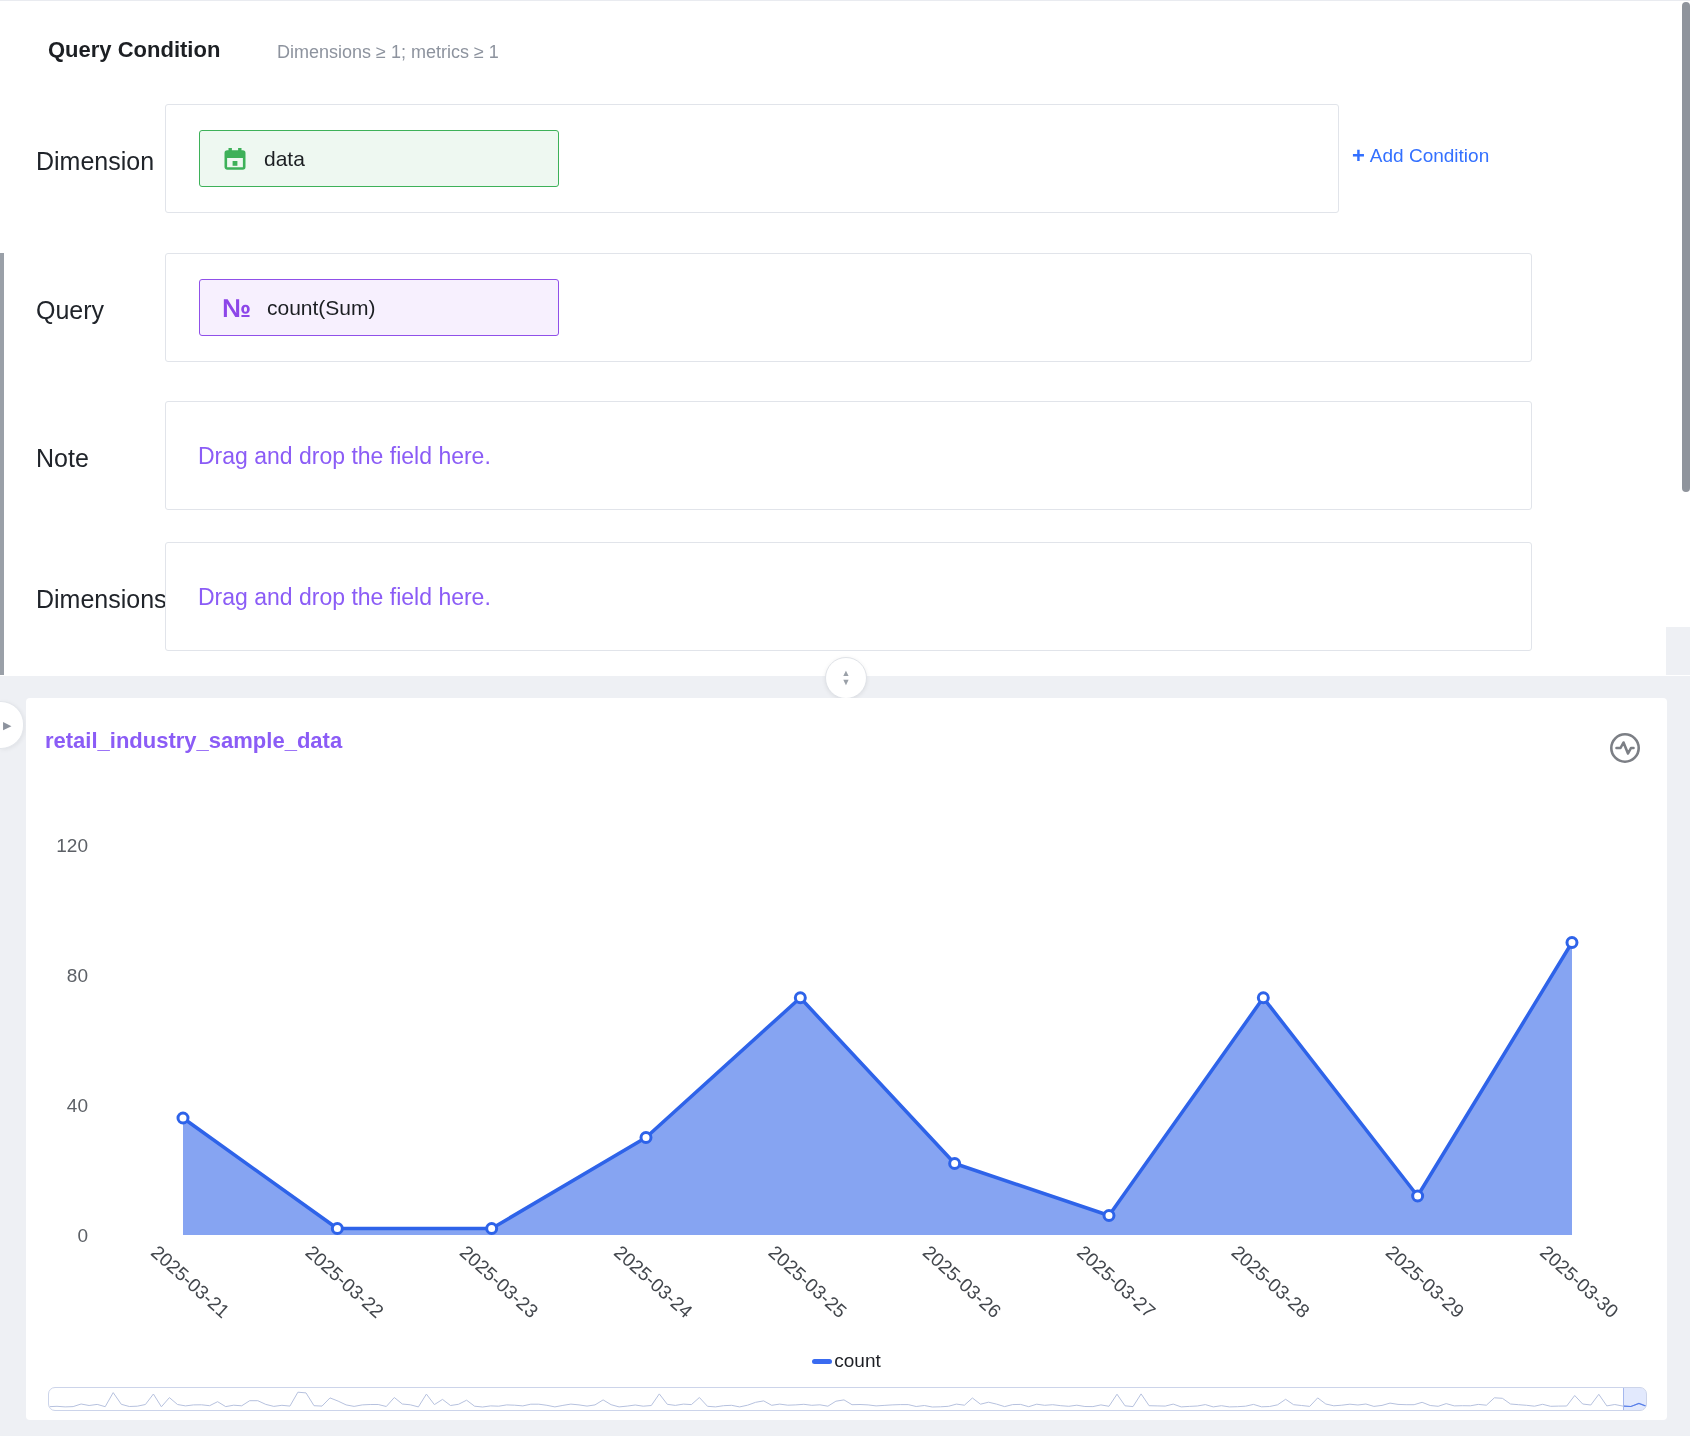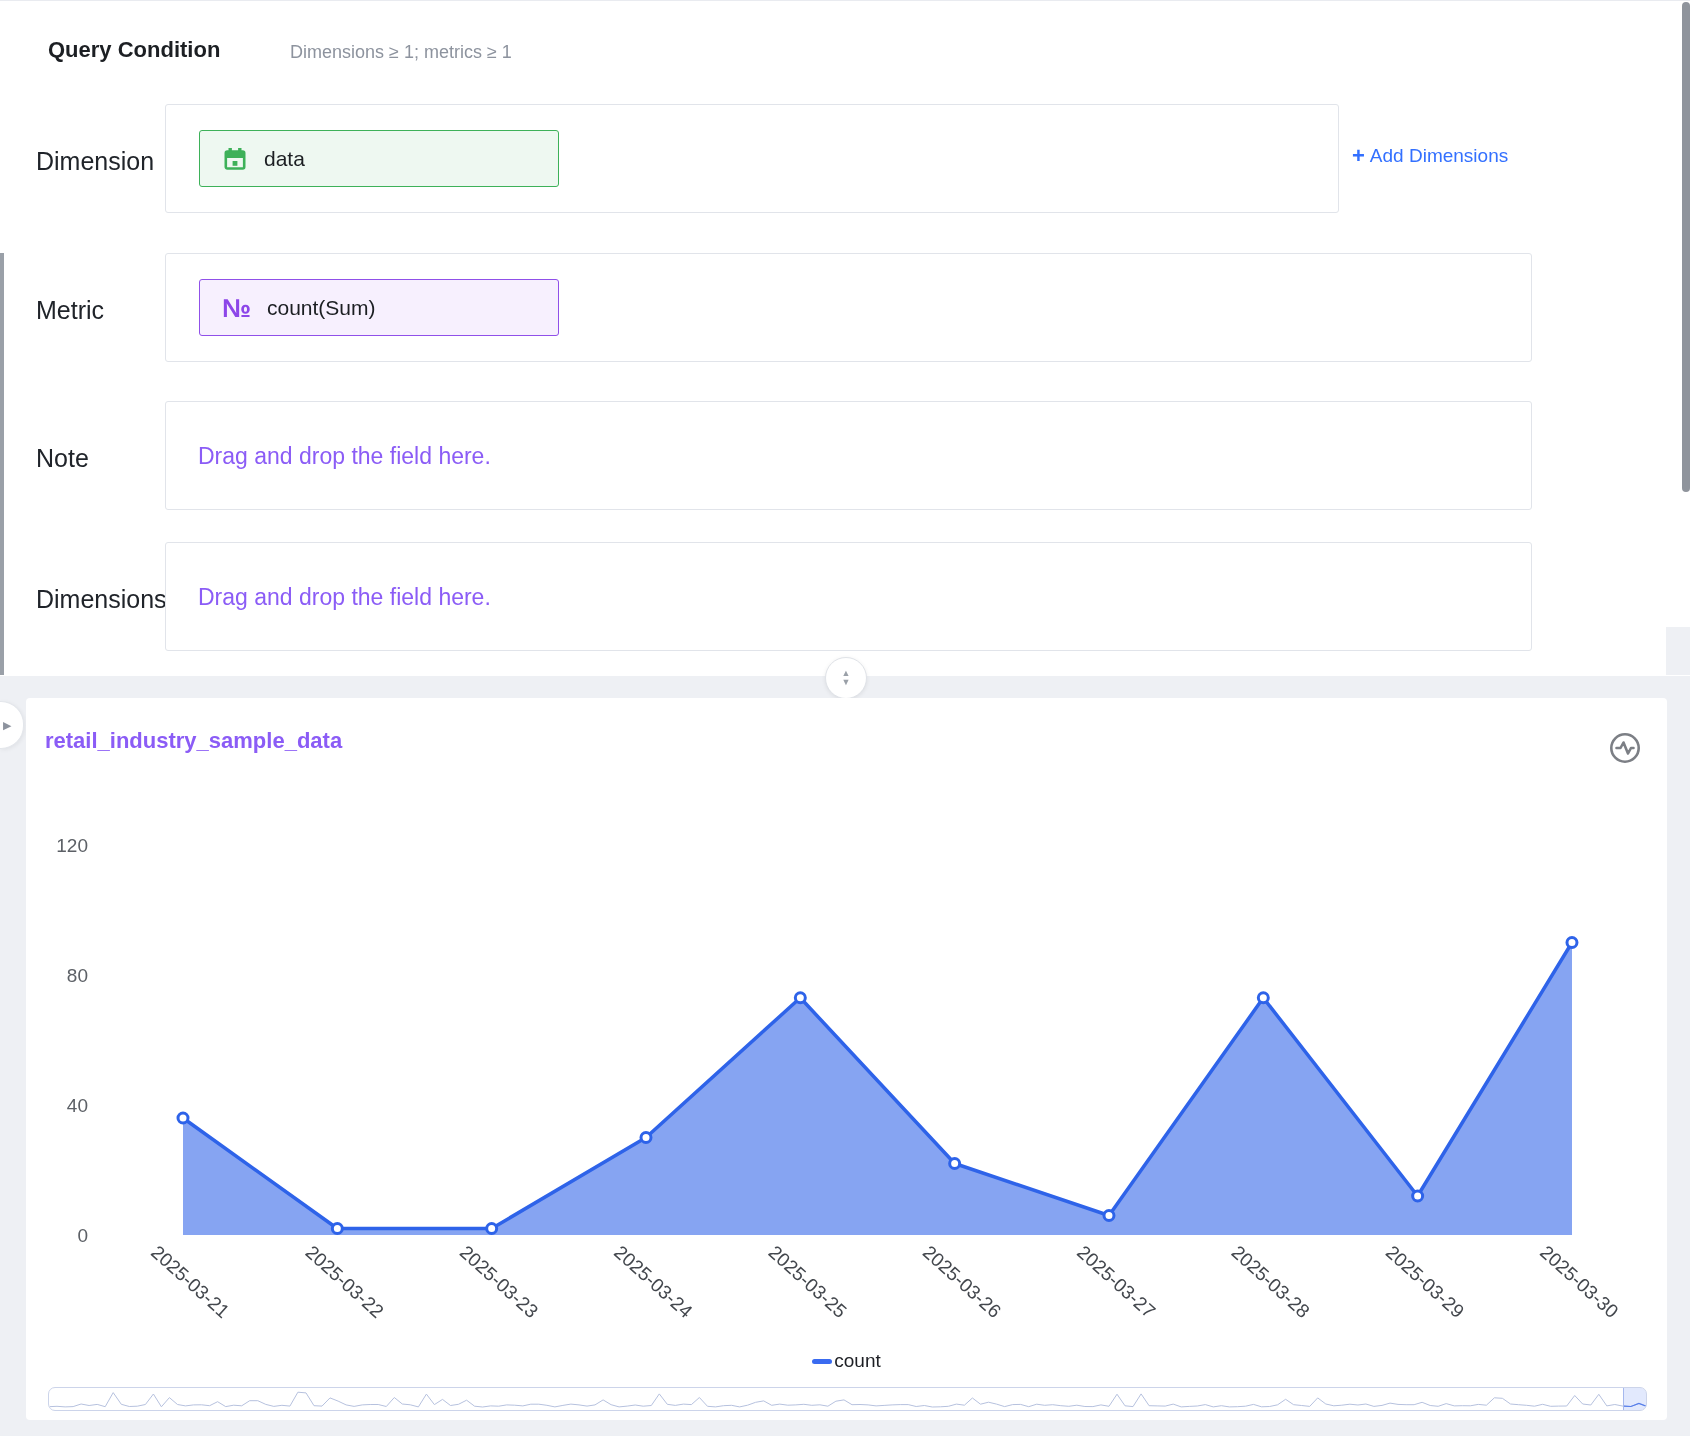--- a/index.html
+++ b/index.html
@@ -5,21 +5,21 @@
   html,body{margin:0;padding:0;}
   body{
     width:1690px;height:1436px;position:relative;overflow:hidden;
     background:#eef0f4;
     font-family:"Liberation Sans","DejaVu Sans",sans-serif;
     -webkit-font-smoothing:antialiased;
   }
   
   .query-panel{position:absolute;left:0;top:0;width:1690px;height:675px;background:#ffffff;border-top:1px solid #e9ebf0;}
   .qc-title{position:absolute;left:48px;top:36px;font-size:22px;font-weight:700;color:#1c1f23;}
-  .qc-subtitle{position:absolute;left:290px;top:41px;font-size:18px;color:#8d939e;}
+  .qc-subtitle{position:absolute;left:277px;top:41px;font-size:18px;color:#8d939e;}
   .row-label{position:absolute;left:36px;font-size:25px;color:#20242a;}
   .field-box{position:absolute;left:165px;background:#fff;border:1px solid #e1e4ea;border-radius:3px;}
   .placeholder{position:absolute;left:32px;top:50%;transform:translateY(-50%);font-size:23px;color:#8b5cf6;}
   .chip{position:absolute;left:33px;top:25px;width:360px;height:57px;border-radius:3px;display:flex;align-items:center;padding-left:22px;box-sizing:border-box;gap:16px;cursor:grab;}
   .chip-green{background:#eef8f1;border:1.5px solid #3db159;}
   .chip-purple{background:#f7f0fe;border:1.5px solid #9050e9;}
   .chip-text{font-size:21px;color:#1c1f23;}
   .numero{font-size:26px;font-weight:700;color:#8d46e9;line-height:1;}
   .add-dim{position:absolute;top:144px;left:1352px;width:178px;display:flex;align-items:center;gap:5px;color:#3370ff;font-size:19px;cursor:pointer;}
   .add-dim .plus{font-size:22px;font-weight:700;line-height:1;}
@@ -62,24 +62,24 @@
           <rect x="3.8" y="5.5" width="18.4" height="17" rx="1.5" fill="none" stroke="#3db159" stroke-width="2.6"></rect>
           <rect x="3.8" y="5.5" width="18.4" height="6.5" fill="#3db159"></rect>
           <rect x="10.6" y="15" width="4.8" height="4.8" fill="#3db159"></rect>
         </svg>
       </span>
       <span class="chip-text">data</span>
     </div>
   </div>
   <div class="add-dim">
     <span class="plus">+</span>
-    <span>Add Dimensions</span>
+    <span>Add Condition</span>
   </div>
 
-  <div class="row-label" style="top:295px">Metric</div>
+  <div class="row-label" style="top:295px">Query</div>
   <div class="field-box" style="top:252px;width:1365px;height:107px">
     <div class="chip chip-purple">
       <span class="numero">№</span>
       <span class="chip-text">count(Sum)</span>
     </div>
   </div>
 
   <div class="row-label" style="top:443px">Note</div>
   <div class="field-box" style="top:400px;width:1365px;height:107px">
     <div class="placeholder">Drag and drop the field here.</div>

